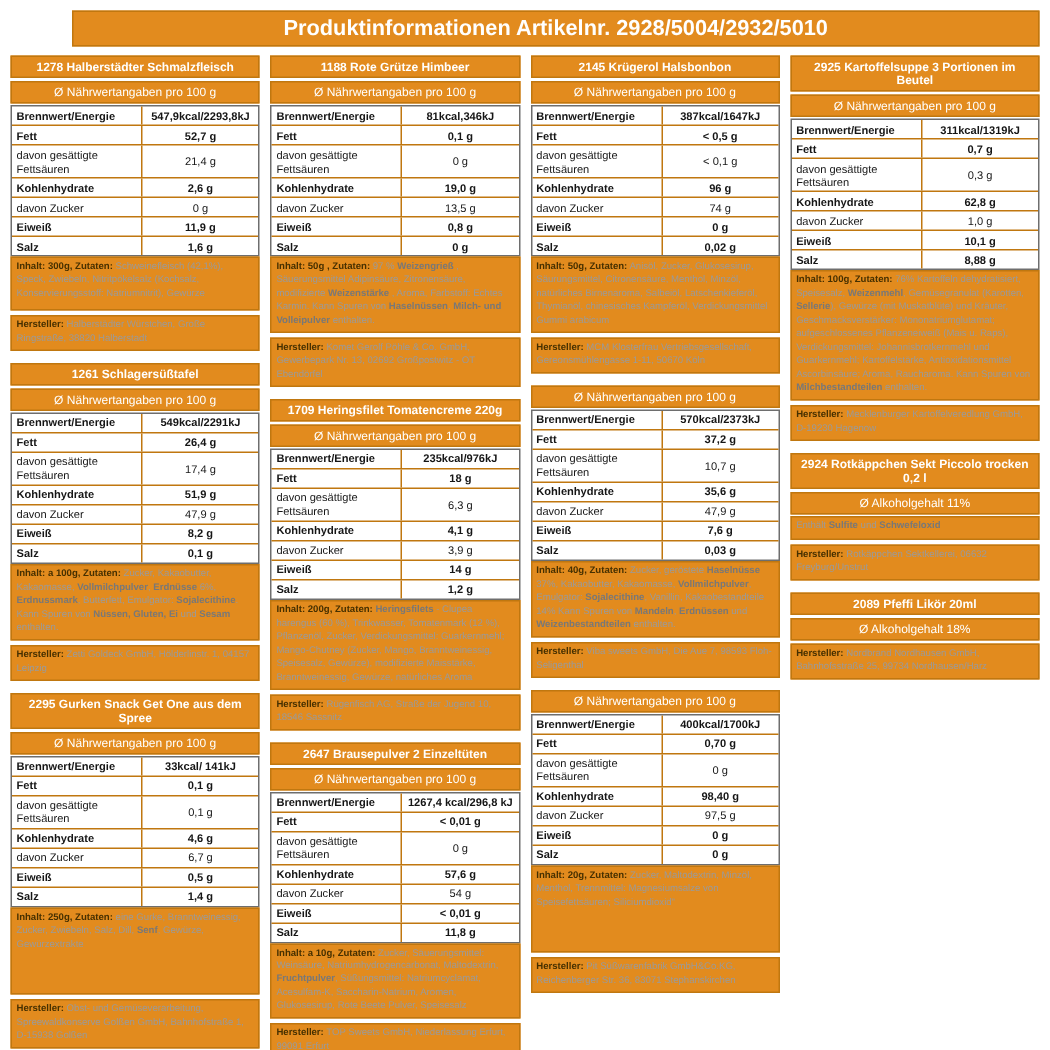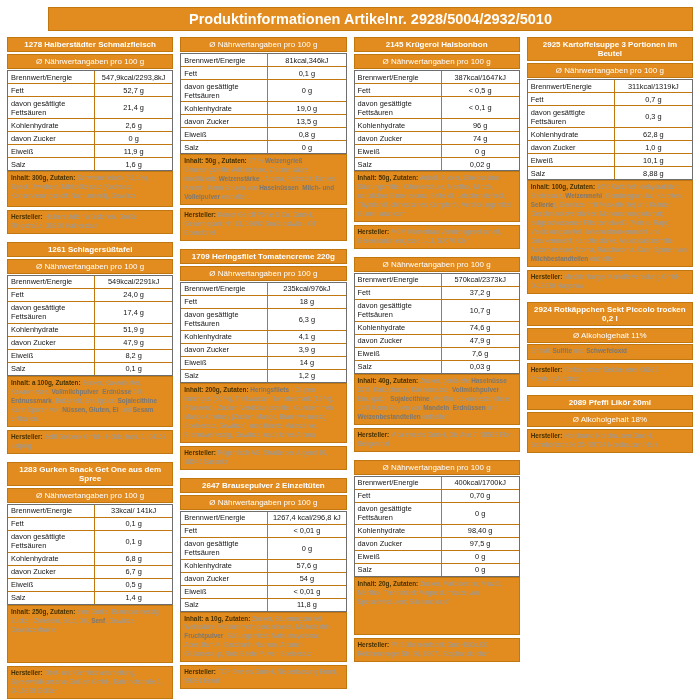--- a/index.html
+++ b/index.html
@@ -8,21 +8,21 @@
   .hdr{background:#e28b1e;border:1px solid #c0770f;color:#fff;font-weight:bold;font-size:14.5px;text-align:center;padding:3px 0;margin-bottom:6px;margin-left:41px;}
   .grid{display:flex;gap:7px;align-items:flex-start;}
   .col{flex:1;display:flex;flex-direction:column;gap:8px;min-width:0;}
   .card{display:flex;flex-direction:column;}
   .bar{background:#e28b1e;border:1px solid #c0770f;color:#fff;text-align:center;padding:2px 2px;}
   .bar.title{font-weight:bold;font-size:8px;margin-bottom:2px;}
   .bar.sub{font-size:8px;margin-bottom:1px;}
   .nut{background:#fff;border:1px solid #6e6e6e;font-size:7.4px;color:#151515;}
   .nrow{display:flex;border-top:1px solid #c0770f;align-items:stretch;}
   .nrow:first-child{border-top:none;}
-  .nrow.b{font-weight:normal;}
+  .nrow.b{font-weight:bold;}
   .nlab{width:53%;padding:1.5px 3px;border-right:1px solid #c0770f;box-sizing:border-box;}
   .nval{flex:1;text-align:center;padding:1.5px 2px;display:flex;align-items:center;justify-content:center;}
   .blk{background:#e28b1e;border:1px solid #c0770f;padding:2px 3px;font-size:6.4px;line-height:1.4;color:#9a9a9a;}
   .blk .lbl{color:#463000;font-weight:bold;}
   .blk b{color:#787878;}
   .blk.inhalt{min-height:30px;}
   .blk.herst{margin-top:3px;min-height:14px;}
 </style>
 </head>
 <body>
@@ -71,21 +71,21 @@
       <div class="card">
         <div class="bar title">1261 Schlagersüßtafel</div>
         <div class="bar sub">Ø Nährwertangaben pro 100 g</div>
         <div class="nut">
             <div class="nrow b">
               <div class="nlab">Brennwert/Energie</div>
               <div class="nval">549kcal/2291kJ</div>
             </div>
             <div class="nrow b">
               <div class="nlab">Fett</div>
-              <div class="nval">24,0 g</div>
+              <div class="nval">26,4 g</div>
             </div>
             <div class="nrow">
               <div class="nlab">davon gesättigte Fettsäuren</div>
               <div class="nval">17,4 g</div>
             </div>
             <div class="nrow b">
               <div class="nlab">Kohlenhydrate</div>
               <div class="nval">51,9 g</div>
             </div>
             <div class="nrow">
@@ -98,38 +98,38 @@
             </div>
             <div class="nrow b">
               <div class="nlab">Salz</div>
               <div class="nval">0,1 g</div>
             </div>
           </div>
         <div class="blk inhalt"><span class="lbl">Inhalt: a 100g, Zutaten:</span><span> Zucker, Kakaobutter, Kakaomasse, <b>Vollmilchpulver</b>, <b>Erdnüsse</b> 6%, <b>Erdnussmark</b>, Butterfett, Emulgator: <b>Sojalecithine</b>. Kann Spuren von <b>Nüssen, Gluten, Ei</b> und <b>Sesam</b> enthalten.</span></div>
         <div class="blk herst"><span class="lbl">Hersteller:</span><span> Zetti Goldeck GmbH, Hölderlinstr. 1, 04157 Leipzig</span></div>
       </div>
       <div class="card">
-        <div class="bar title">1283 Gurken Snack Get One aus dem Spree</div>
+        <div class="bar title">2295 Gurken Snack Get One aus dem Spree</div>
         <div class="bar sub">Ø Nährwertangaben pro 100 g</div>
         <div class="nut">
             <div class="nrow b">
               <div class="nlab">Brennwert/Energie</div>
               <div class="nval">33kcal/ 141kJ</div>
             </div>
             <div class="nrow b">
               <div class="nlab">Fett</div>
               <div class="nval">0,1 g</div>
             </div>
             <div class="nrow">
               <div class="nlab">davon gesättigte Fettsäuren</div>
               <div class="nval">0,1 g</div>
             </div>
             <div class="nrow b">
               <div class="nlab">Kohlenhydrate</div>
-              <div class="nval">6,8 g</div>
+              <div class="nval">4,6 g</div>
             </div>
             <div class="nrow">
               <div class="nlab">davon Zucker</div>
               <div class="nval">6,7 g</div>
             </div>
             <div class="nrow b">
               <div class="nlab">Eiweiß</div>
               <div class="nval">0,5 g</div>
             </div>
             <div class="nrow b">
@@ -137,20 +137,21 @@
               <div class="nval">1,4 g</div>
             </div>
           </div>
         <div class="blk inhalt" style="min-height:52px"><span class="lbl">Inhalt: 250g, Zutaten:</span><span> eine Gurke, Branntweinessig, Zucker, Zwiebeln, Salz, Dill, <b>Senf</b>, Gewürze, Gewürzextrakte</span></div>
         <div class="blk herst"><span class="lbl">Hersteller:</span><span> Obst- und Gemüseverarbeitung, Spreewaldkonserve Golßen GmbH, Bahnhofstraße 1, D-15938 Golßen</span></div>
       </div>
     </div>
 
     <div class="col">
       <div class="card">
+        <div class="bar title">1188 Rote Grütze Himbeer</div>
         <div class="bar sub">Ø Nährwertangaben pro 100 g</div>
         <div class="nut">
             <div class="nrow b">
               <div class="nlab">Brennwert/Energie</div>
               <div class="nval">81kcal,346kJ</div>
             </div>
             <div class="nrow b">
               <div class="nlab">Fett</div>
               <div class="nval">0,1 g</div>
             </div>
@@ -299,21 +300,21 @@
             <div class="nrow b">
               <div class="nlab">Fett</div>
               <div class="nval">37,2 g</div>
             </div>
             <div class="nrow">
               <div class="nlab">davon gesättigte Fettsäuren</div>
               <div class="nval">10,7 g</div>
             </div>
             <div class="nrow b">
               <div class="nlab">Kohlenhydrate</div>
-              <div class="nval">74,6 g</div>
+              <div class="nval">35,6 g</div>
             </div>
             <div class="nrow">
               <div class="nlab">davon Zucker</div>
               <div class="nval">47,9 g</div>
             </div>
             <div class="nrow b">
               <div class="nlab">Eiweiß</div>
               <div class="nval">7,6 g</div>
             </div>
             <div class="nrow b">

